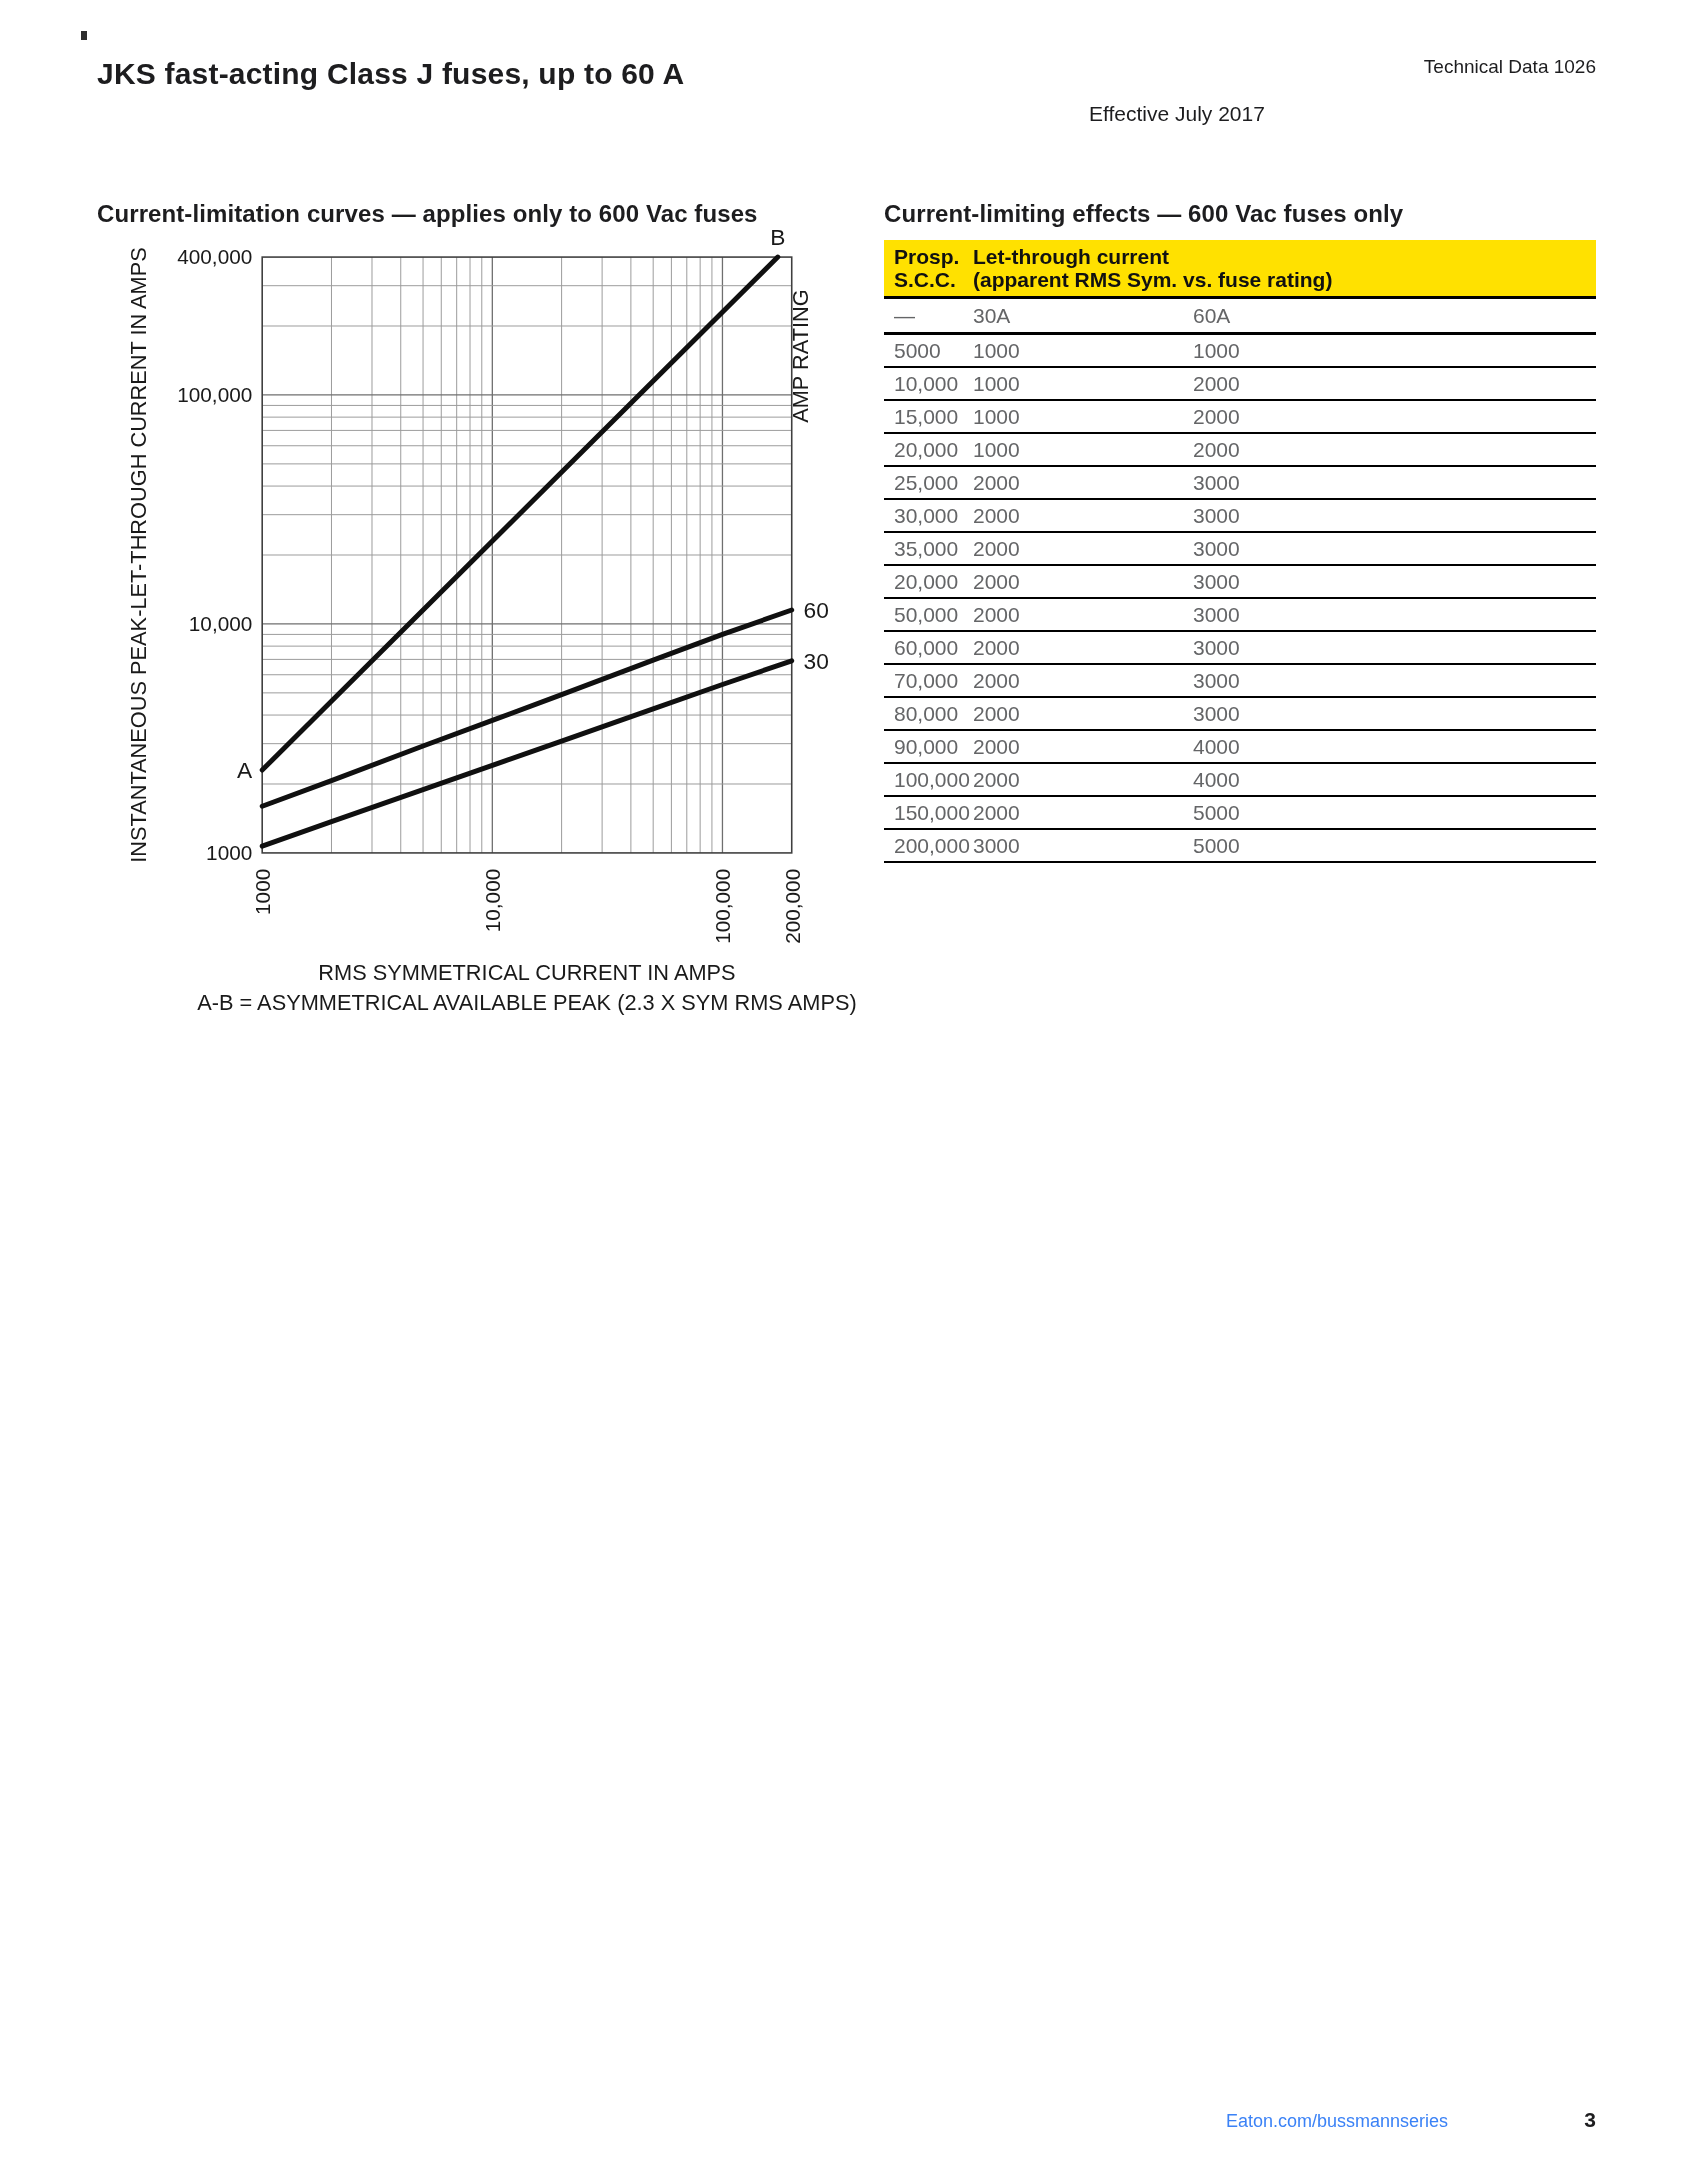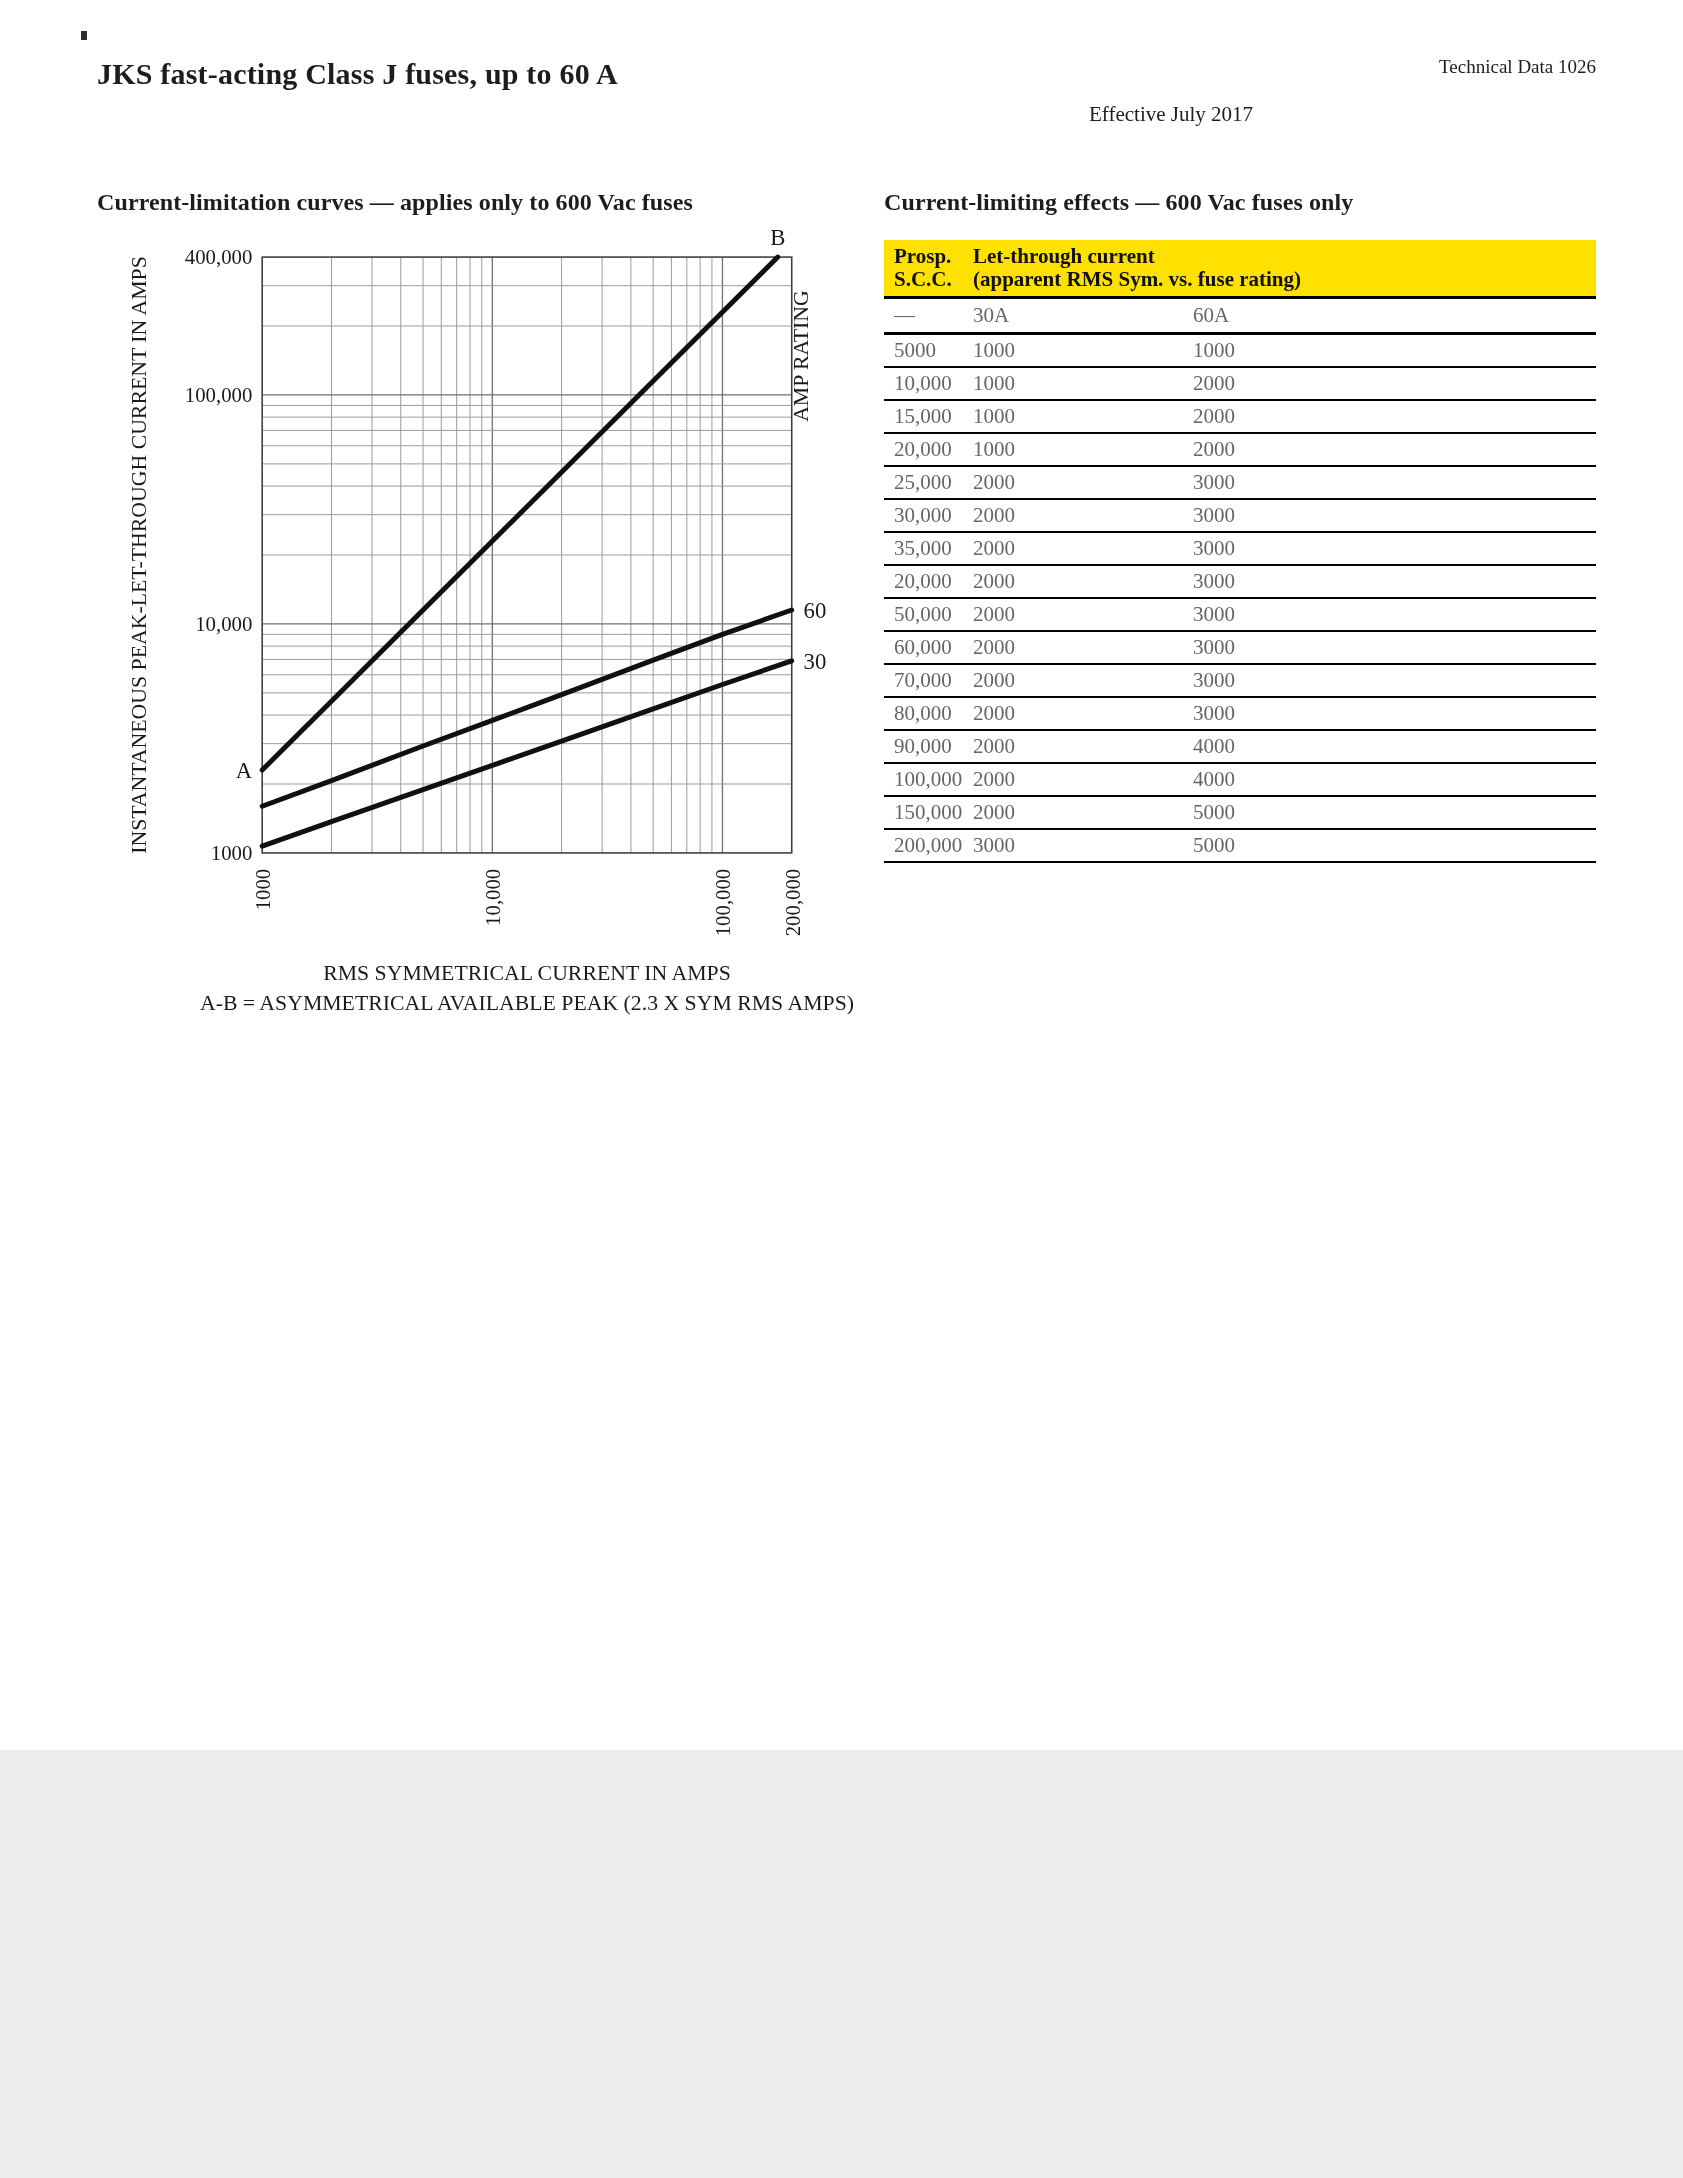--- a/index.html
+++ b/index.html
@@ -1,23 +1,23 @@
 <!DOCTYPE html>
 <html><head>
 <meta charset="utf-8">
 <style>
   html,body{margin:0;padding:0;background:#ececec;}
-  #page{position:relative;width:1683px;height:1750px;background:#ffffff;
-        font-family:Liberation Serif, serif;color:#1d1d1f;overflow:hidden;margin:0 auto;}
+  #page{position:relative;width:1683px;height:2178px;background:#ffffff;
+        font-family:Liberation Sans, sans-serif;color:#1d1d1f;overflow:hidden;margin:0 auto;}
   .abs{position:absolute;}
   #corner-mark{left:81px;top:31px;width:6px;height:9px;background:#2e2e2e;}
   #doc-title{left:97px;top:57px;font-size:30px;font-weight:700;letter-spacing:0.2px;}
   #doc-ref{left:1089px;top:56px;width:507px;font-size:19px;font-weight:400;text-align:right;}
   #doc-effective{left:1089px;top:102px;width:507px;font-size:21px;text-align:left;}
-  .section-title{top:189px;font-size:24px;font-weight:700;letter-spacing:0.1px;}
+  .section-title{top:200px;font-size:24px;font-weight:700;letter-spacing:0.1px;}
   #chart-title{left:97px;}
   #table-title{left:884px;}
   #chart-svg{left:59px;top:168px;}
   #table{left:884px;top:240px;width:712px;}
   #table-header-yellow{display:grid;grid-template-columns:89px 1fr;background:#ffe100;
         border-bottom:3px solid #000;padding:5px 0 5px 0;}
   .yh-cell{font-size:21px;font-weight:700;line-height:23px;color:#111;}
   .yh-first{padding-left:10px;}
   .trow{display:grid;grid-template-columns:89px 220px 1fr;align-items:center;
         border-bottom:2px solid #000;height:31px;font-size:21px;color:#646567;}

